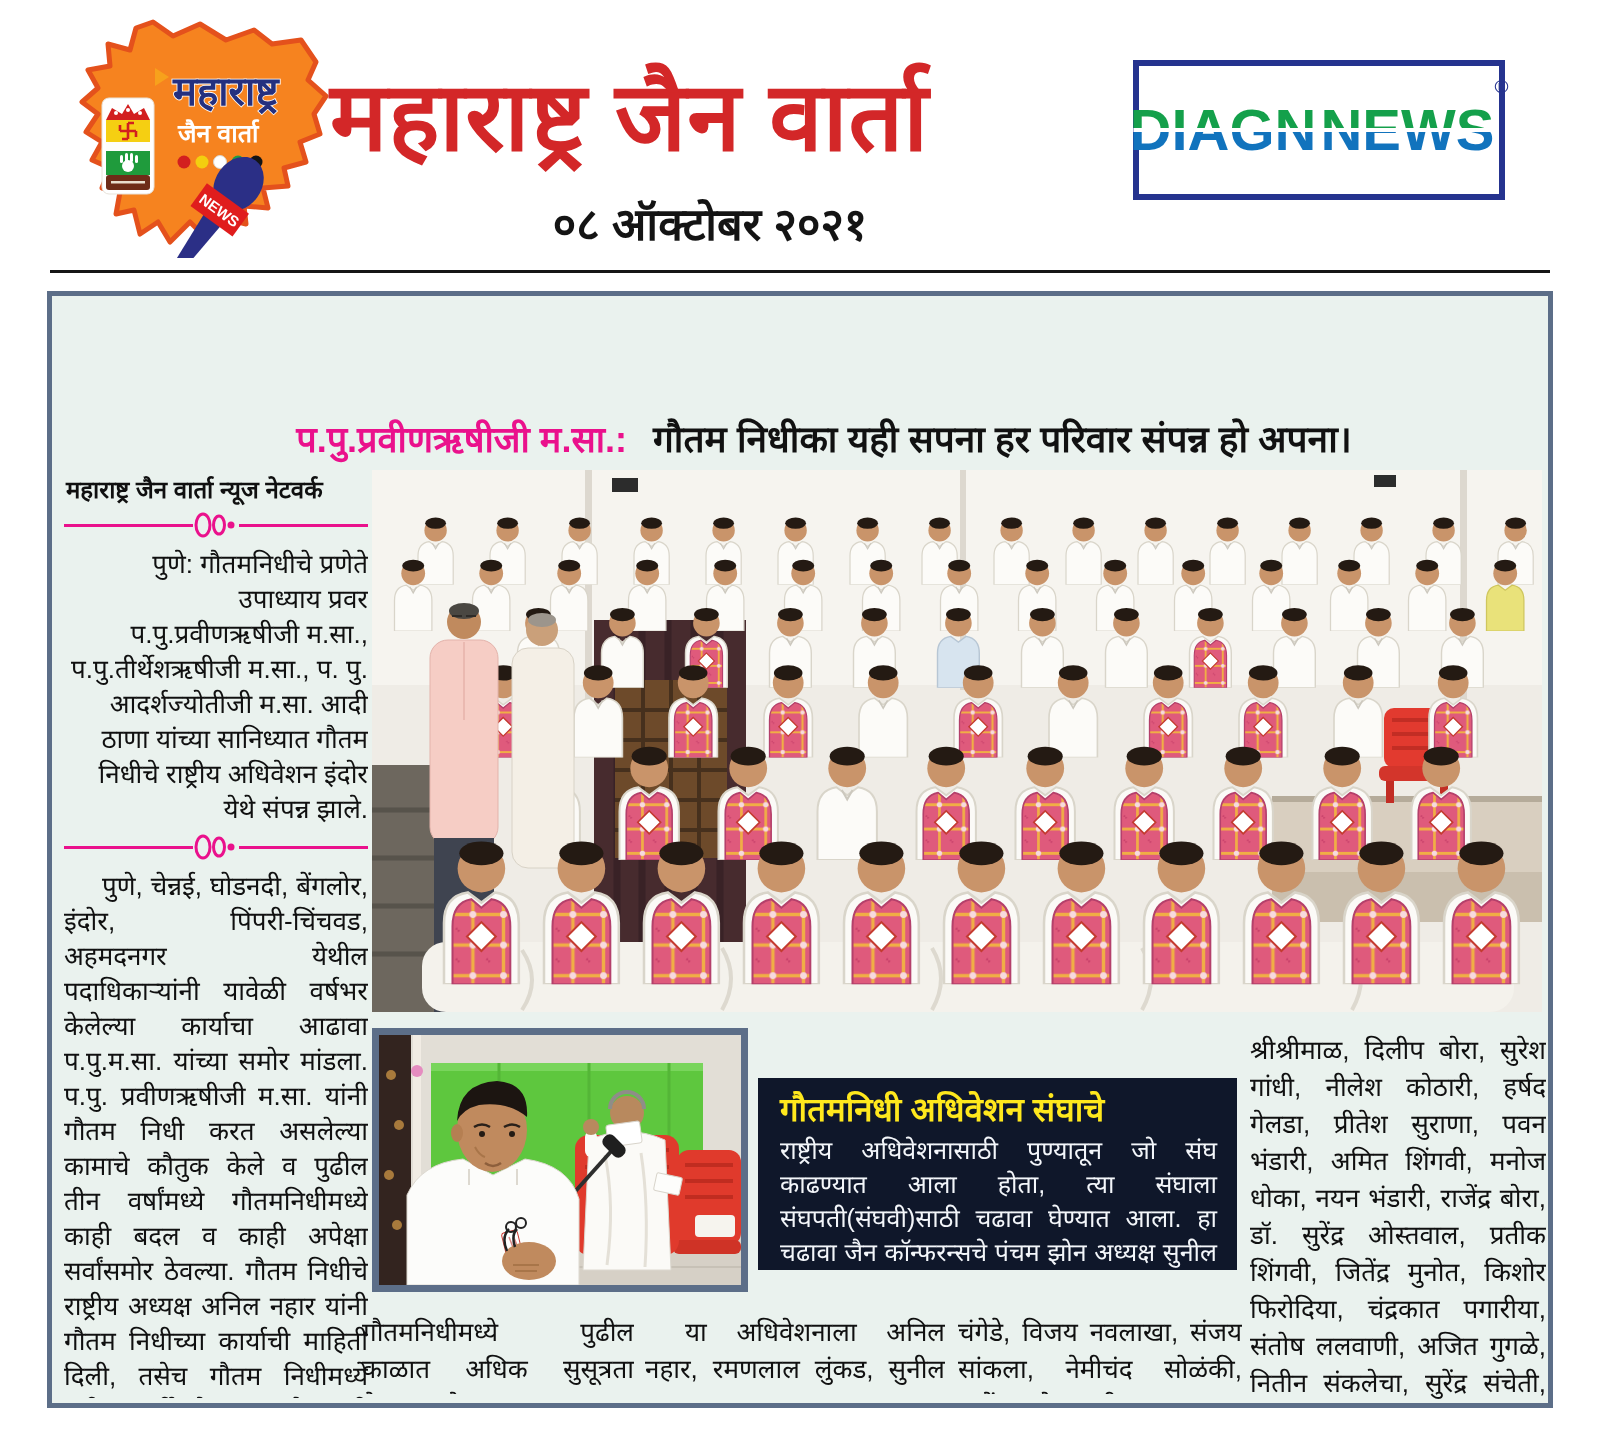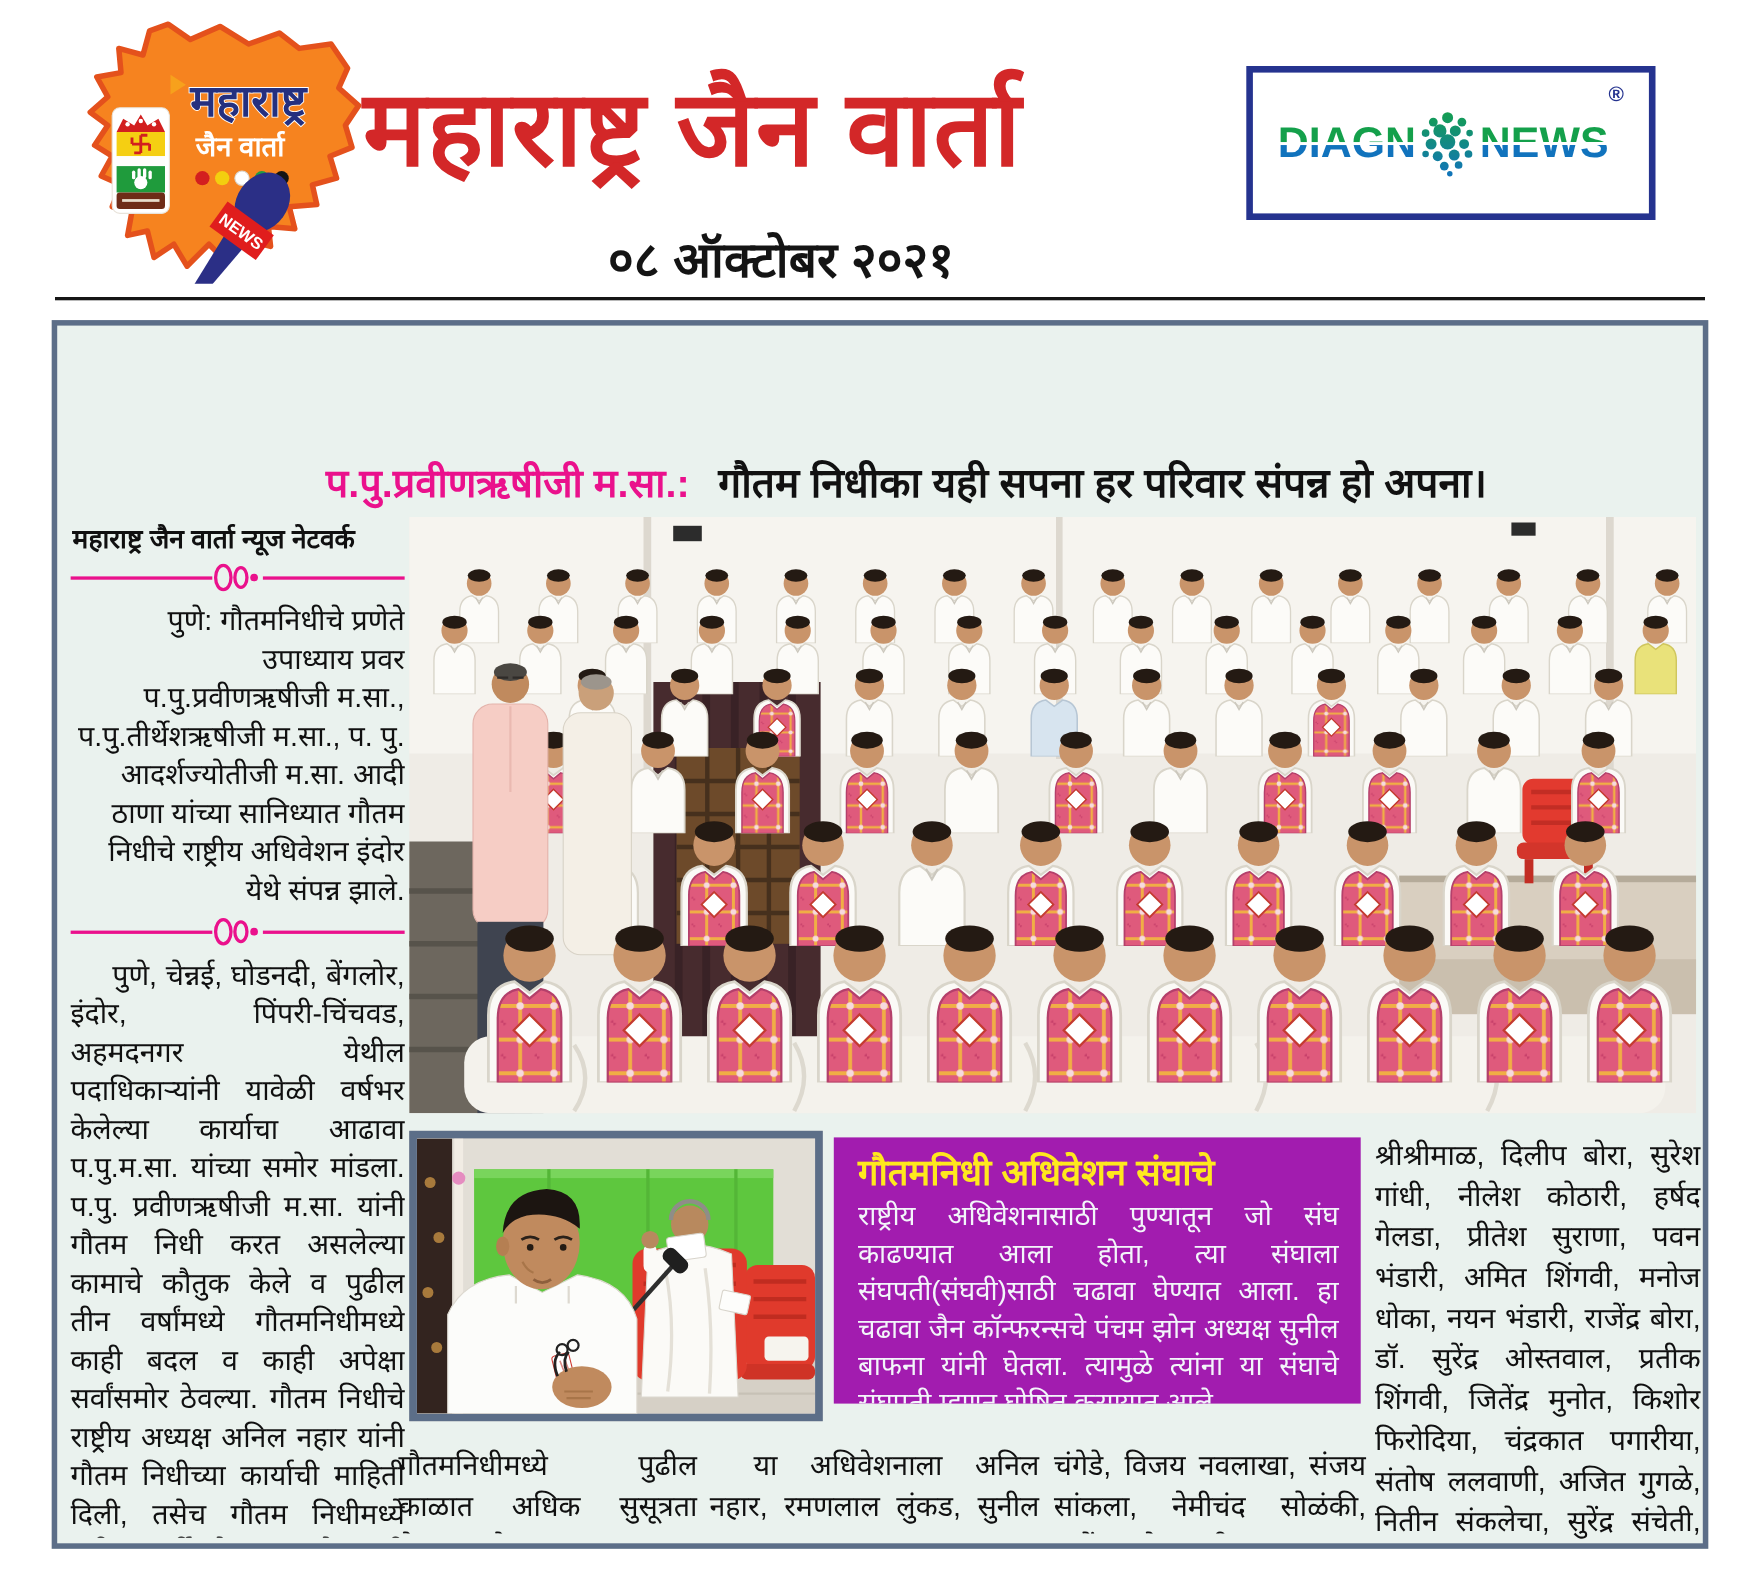--- a/index.html
+++ b/index.html
@@ -3,24 +3,24 @@
 <meta charset="utf-8">
 <style>
   html,body{margin:0;padding:0;background:#ffffff;}
   .page{position:relative;width:1600px;height:1441px;background:#ffffff;overflow:hidden;
         font-family:"Liberation Sans","DejaVu Sans",sans-serif;}
   .abs{position:absolute;}
 
   
   .masthead{left:330px;top:22px;width:760px;height:180px;display:flex;align-items:center;justify-content:flex-start;}
   .masthead h1{margin:0;font-size:96px;font-weight:800;color:#d32728;white-space:nowrap;letter-spacing:1px;}
-  .issue-date{left:330px;top:204px;width:760px;text-align:center;font-size:45px;font-weight:700;color:#141414;white-space:nowrap;}
+  .issue-date{left:330px;top:192px;width:760px;text-align:center;font-size:45px;font-weight:700;color:#141414;white-space:nowrap;}
   .brand-box{left:1133px;top:60px;width:372px;height:140px;border:6px solid #25338f;background:#fff;
              display:flex;align-items:center;justify-content:center;box-sizing:border-box;}
-  .brand-word{font-weight:900;font-size:39px;letter-spacing:0px;line-height:1;
+  .brand-word{font-weight:900;font-size:58px;letter-spacing:0px;line-height:1;
               background:linear-gradient(180deg,#14a04b 0%,#14a04b 46%,#ffffff 46%,#ffffff 54%,#1173bd 54%,#1173bd 100%);
               -webkit-background-clip:text;background-clip:text;color:transparent;}
   .brand-reg{font-size:19px;color:#25338f;font-weight:700;align-self:flex-start;margin-top:10px;}
   .header-rule{left:50px;top:270px;width:1500px;height:3px;background:#161616;}
 
   
   .article-box{left:47px;top:291px;width:1506px;height:1117px;box-sizing:border-box;
                border:5px solid #5c6e88;background:#eaf2ee;}
   .headline{left:60px;top:300px;width:1480px;text-align:center;font-size:62px;font-weight:800;color:#0c0c0c;white-space:nowrap;}
   .subhead{left:60px;top:412px;width:1480px;text-align:center;white-space:nowrap;}
@@ -32,21 +32,21 @@
   .byline{font-size:24px;font-weight:800;white-space:nowrap;padding-left:2px;}
   .divider{display:flex;align-items:center;margin:7px 0 9px 0;height:26px;}
   .divider .ln{flex:1;height:3px;background:#ea118c;}
   .para{font-size:26px;line-height:35px;margin:0 0 4px 0;}
   .p1{text-align:right;}
   .p2{text-align:justify;text-indent:38px;}
 
   
   .group-photo{left:372px;top:470px;width:1170px;height:542px;overflow:hidden;}
   .monk-photo{left:372px;top:1028px;width:376px;height:264px;box-sizing:border-box;border:7px solid #5c6e88;background:#dcd7cf;}
-  .info-box{left:758px;top:1034px;width:479px;height:242px;background:#a21caf;box-sizing:border-box;
+  .info-box{left:758px;top:1078px;width:479px;height:192px;background:#0f172a;box-sizing:border-box;
             padding:10px 20px 8px 22px;overflow:hidden;}
   .info-title{margin:0;font-size:33px;line-height:43px;font-weight:800;color:#ffe81d;}
   .info-body{margin:2px 0 0 0;font-size:25px;line-height:34px;color:#f3f6fa;text-align:justify;}
 
   .right-col{left:1250px;top:1032px;width:296px;height:368px;overflow:hidden;
              font-size:26px;line-height:37px;color:#101010;text-align:justify;}
   .cap{top:1314px;height:80px;overflow:hidden;font-size:26px;line-height:37px;color:#101010;}
   .cap2{left:362px;width:272px;text-align:justify;}
   .cap3{left:645px;width:300px;text-align:justify;text-indent:40px;}
   .cap4{left:958px;width:284px;text-align:justify;}

